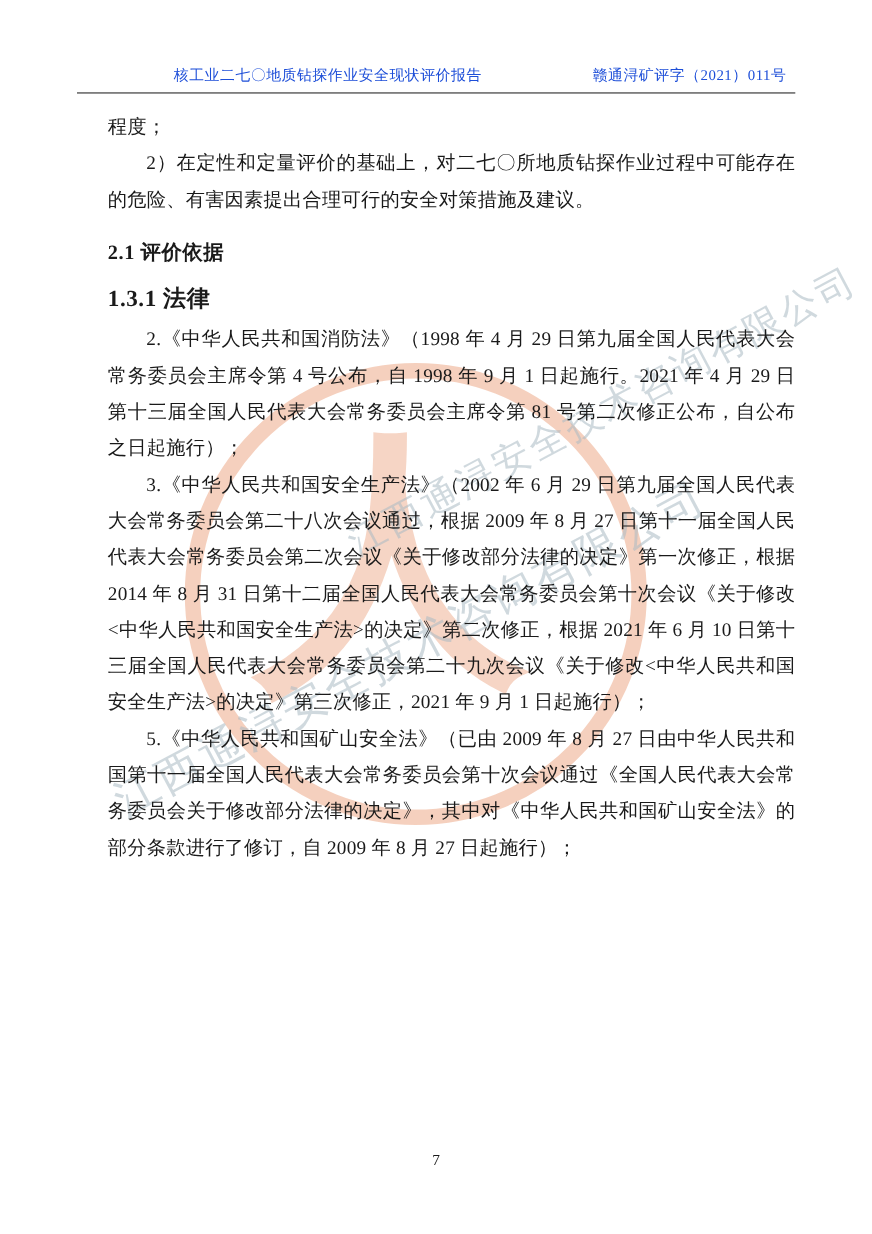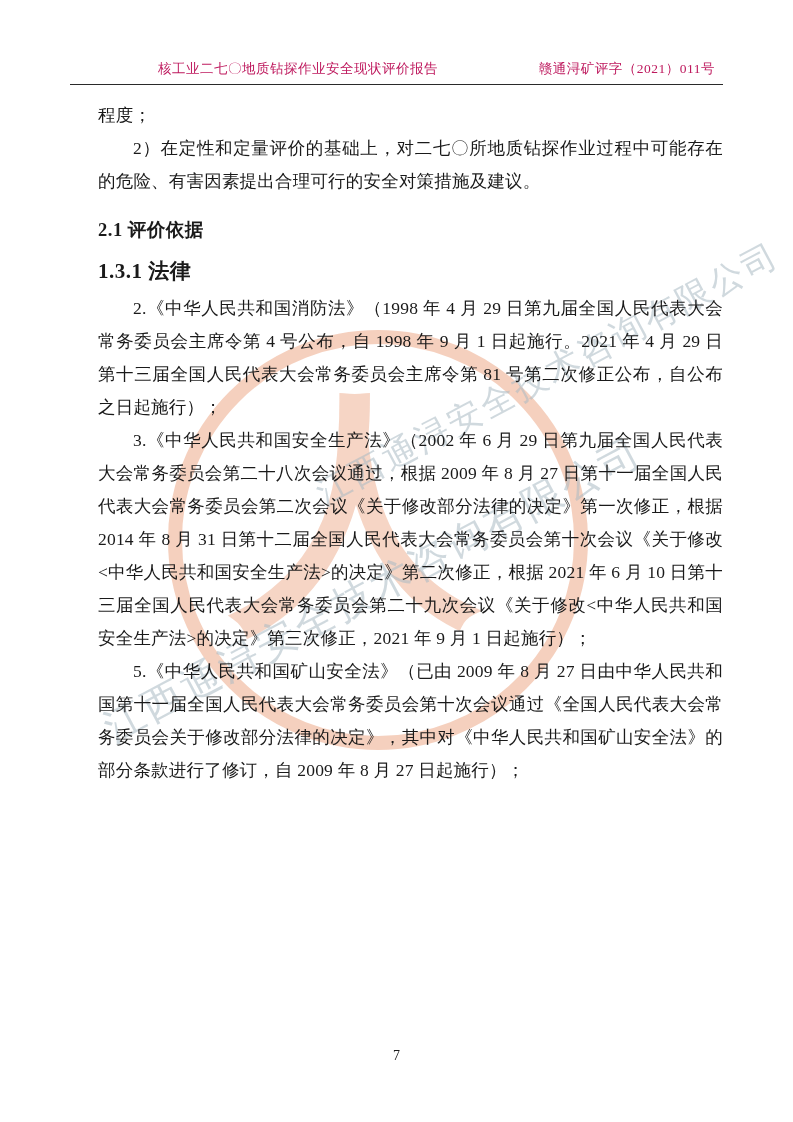--- a/index.html
+++ b/index.html
@@ -80,21 +80,21 @@
   .header {
     position: relative;
     margin-top: 60px;
     display: flex;
     justify-content: space-between;
     align-items: flex-end;
     font-size: 13.5px;
     font-family: "Liberation Serif", serif;
     padding-bottom: 6px;
     border-bottom: 1px solid #2a2a2a;
-    color: #be185d;
+    color: #1d4ed8;
   }
   .header-left {
     padding-left: 88px;
     letter-spacing: 0.5px;
   }
   .header-right {
     padding-right: 8px;
     letter-spacing: 0.5px;
   }
   .body-text {

